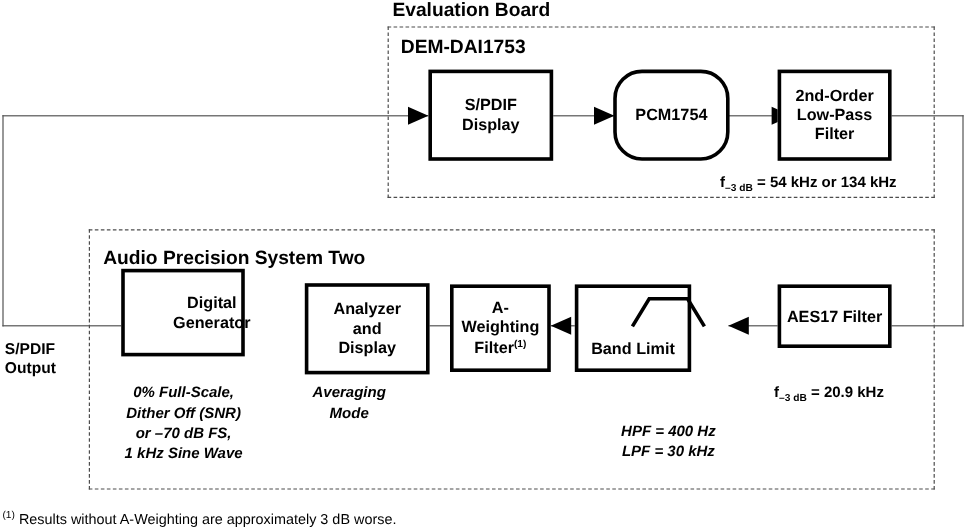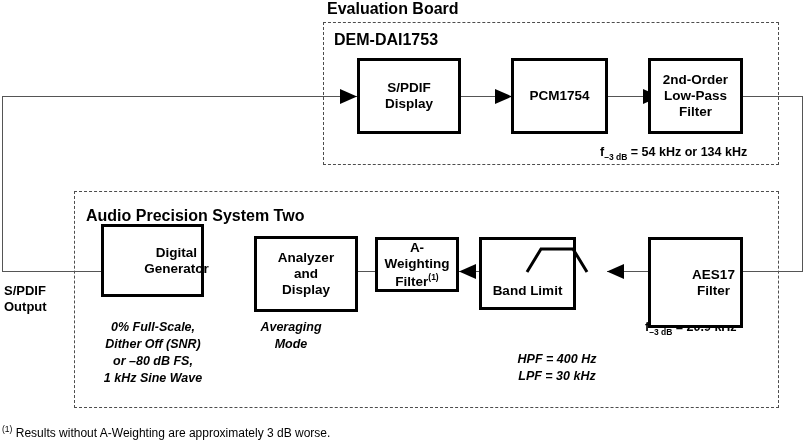--- a/index.html
+++ b/index.html
@@ -74,21 +74,21 @@
   <polygon points="350,264 333,271.5 350,279" fill="#000"></polygon>
 </svg>
 
 <div class="block" style="left:357px;top:58px;width:104px;height:76px;">
   <span class="lines">
     <span>S/PDIF</span><br>
     <span>Display</span>
   </span>
 </div>
 
-<div class="block" style="left:511px;top:58px;width:97px;height:76px;">
+<div class="block" style="left:511px;top:58px;width:97px;height:76px;border-radius:24px;">
   <span class="lines">
     <span>PCM1754</span>
   </span>
 </div>
 
 <div class="block" style="left:648px;top:58px;width:95px;height:76px;">
   <span class="lines">
     <span>2nd-Order</span><br>
     <span>Low-Pass</span><br>
     <span>Filter</span>
@@ -107,46 +107,46 @@
 </div>
 
 <div class="block" style="left:254px;top:236px;width:104px;height:76px;">
   <span class="lines">
     <span>Analyzer</span><br>
     <span>and</span><br>
     <span>Display</span>
   </span>
 </div>
 
-<div class="block" style="left:375px;top:237px;width:84px;height:55px;">
+<div class="block" style="left:375px;top:237px;width:84px;height:73px;">
   <span class="lines">
     <span>A-Weighting</span><br>
     <span>Filter</span><span class="sup">(1)</span>
   </span>
 </div>
 
 <div class="block" style="left:479px;top:237px;width:97px;height:73px;align-items:flex-end;padding-bottom:8px;">
   <span class="lines">
     <span>Band Limit</span>
   </span>
 </div>
 <svg class="trap" style="left:525px;top:245px;width:64px;height:28px;" viewBox="0 0 64 28">
   <polyline points="2,27 16,4 48,4 62,27" fill="none" stroke="#000" stroke-width="3" stroke-linejoin="miter" stroke-linecap="butt"></polyline>
 </svg>
 
-<div class="block" style="left:648px;top:237px;width:95px;height:91px;padding-left:36px;">
+<div class="block" style="left:648px;top:237px;width:95px;height:53px;">
   <span class="lines">
     <span>AES17 Filter</span>
   </span>
 </div>
 
 <div class="caption" style="left:88px;top:319px;width:130px;">
   <span>0% Full-Scale,</span><br>
   <span>Dither Off (SNR)</span><br>
-  <span>or –80 dB FS,</span><br>
+  <span>or –70 dB FS,</span><br>
   <span>1 kHz Sine Wave</span><br>
 </div>
 
 <div class="caption" style="left:241px;top:319px;width:100px;">
   <span>Averaging</span><br>
   <span>Mode</span>
 </div>
 
 <div class="caption" style="left:497px;top:319px;width:120px;margin-top:32px;">
   <span>HPF = 400 Hz</span><br>

